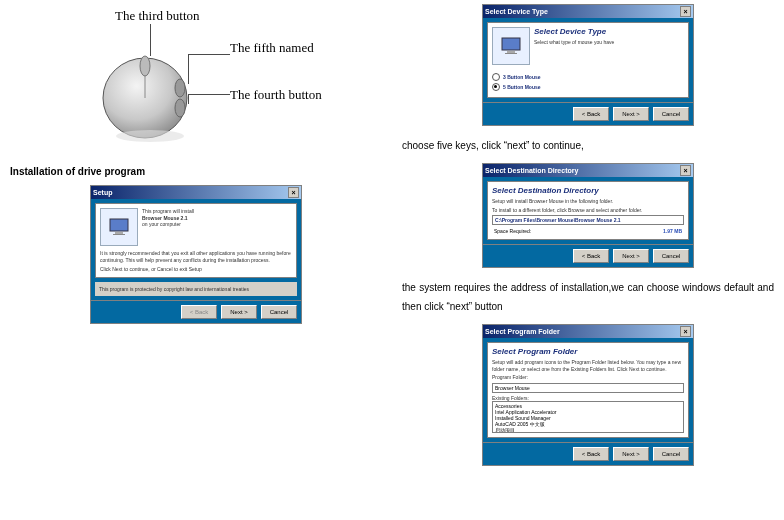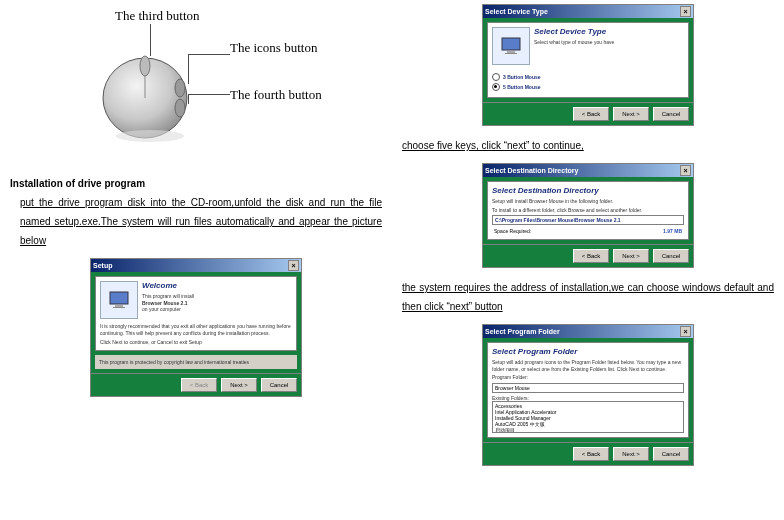--- a/index.html
+++ b/index.html
@@ -36,40 +36,39 @@
   }
   .line {
     position: absolute;
     background: #4a4a4a;
     height: 1px;
   }
   h4.section {
     font-family: Arial, sans-serif;
     font-size: 10px;
     font-weight: bold;
-    margin: 20px 0 4px 0;
+    margin: 8px 0 4px 0;
   }
   p.body {
     font-size: 10px;
     line-height: 1.9;
     margin: 0 0 6px 0;
     text-align: justify;
-    text-decoration: underline;
   }
   p.indent { padding-left: 10px; }
   .dialog-wrap {
     display: flex;
     justify-content: center;
     margin: 8px 0 10px 0;
   }
   
   .dlg {
     width: 210px;
     border: 1px solid #808080;
-    background: #15803d;
+    background: #0369a1;
     font-size: 6px;
   }
   .dlg .titlebar {
     background: linear-gradient(to right, #0a246a, #a6caf0);
     color: #fff;
     font-weight: bold;
     font-size: 7px;
     padding: 1px 2px;
     display: flex;
     justify-content: space-between;
@@ -188,46 +187,44 @@
       </defs>
       <ellipse cx="55" cy="70" rx="42" ry="40" fill="url(#mg)" stroke="#555" stroke-width="1"></ellipse>
       <path d="M55 30 L55 70" stroke="#888" stroke-width="1"></path>
       <ellipse cx="55" cy="38" rx="5" ry="10" fill="#bbb" stroke="#777"></ellipse>
       <ellipse cx="90" cy="60" rx="5" ry="9" fill="#999" stroke="#666"></ellipse>
       <ellipse cx="90" cy="80" rx="5" ry="9" fill="#999" stroke="#666"></ellipse>
       <ellipse cx="60" cy="108" rx="34" ry="6" fill="#ddd" opacity="0.6"></ellipse>
     </svg>
     <span class="callout" style="left:105px; top:0px;">The third button</span>
     <div class="line" style="left:140px; top:16px; width:1px; height:32px;"></div>
-    <span class="callout" style="left:220px; top:32px;">The icons button</span>
+    <span class="callout" style="left:220px; top:32px;">The fifth named</span>
     <div class="line" style="left:178px; top:46px; width:42px;"></div>
     <div class="line" style="left:178px; top:46px; width:1px; height:30px;"></div>
     <span class="callout" style="left:220px; top:79px;">The fourth button</span>
     <div class="line" style="left:178px; top:86px; width:42px;"></div>
     <div class="line" style="left:178px; top:86px; width:1px; height:10px;"></div>
   </div>
 
   <h4 class="section">Installation of drive program</h4>
-  <p class="body indent">put the drive program disk into the CD-room,unfold the disk and run the file named setup.exe.The system will run files automatically and   appear the picture below</p>
 
   <div class="dialog-wrap">
     <div class="dlg">
       <div class="titlebar">
         <span>Setup</span>
         <span class="xbtn">×</span>
       </div>
       <div class="pane">
         <div class="icon-area">
           <svg viewBox="0 0 24 24">
               <rect x="3" y="4" width="18" height="12" fill="#5a7dc9" stroke="#334"></rect>
               <rect x="8" y="17" width="8" height="2" fill="#aaa"></rect>
               <rect x="6" y="19" width="12" height="1" fill="#888"></rect>
             </svg>
         </div>
-        <div class="heading">Welcome</div>
         <div class="micro">This program will install</div>
         <div class="micro" style="font-weight:bold;">Browser Mouse 2.1</div>
         <div class="micro">on your computer</div>
         <div style="clear:both; height:4px;"></div>
         <div class="micro">It is strongly recommended that you exit all other applications you have running before continuing. This will help prevent any conflicts during the installation process.</div>
         <div style="height:3px;"></div>
         <div class="micro">Click Next to continue, or Cancel to exit Setup</div>
       </div>
       <div class="pane-gray micro">This program is protected by copyright law and international treaties</div>
       <div class="btnrow">

